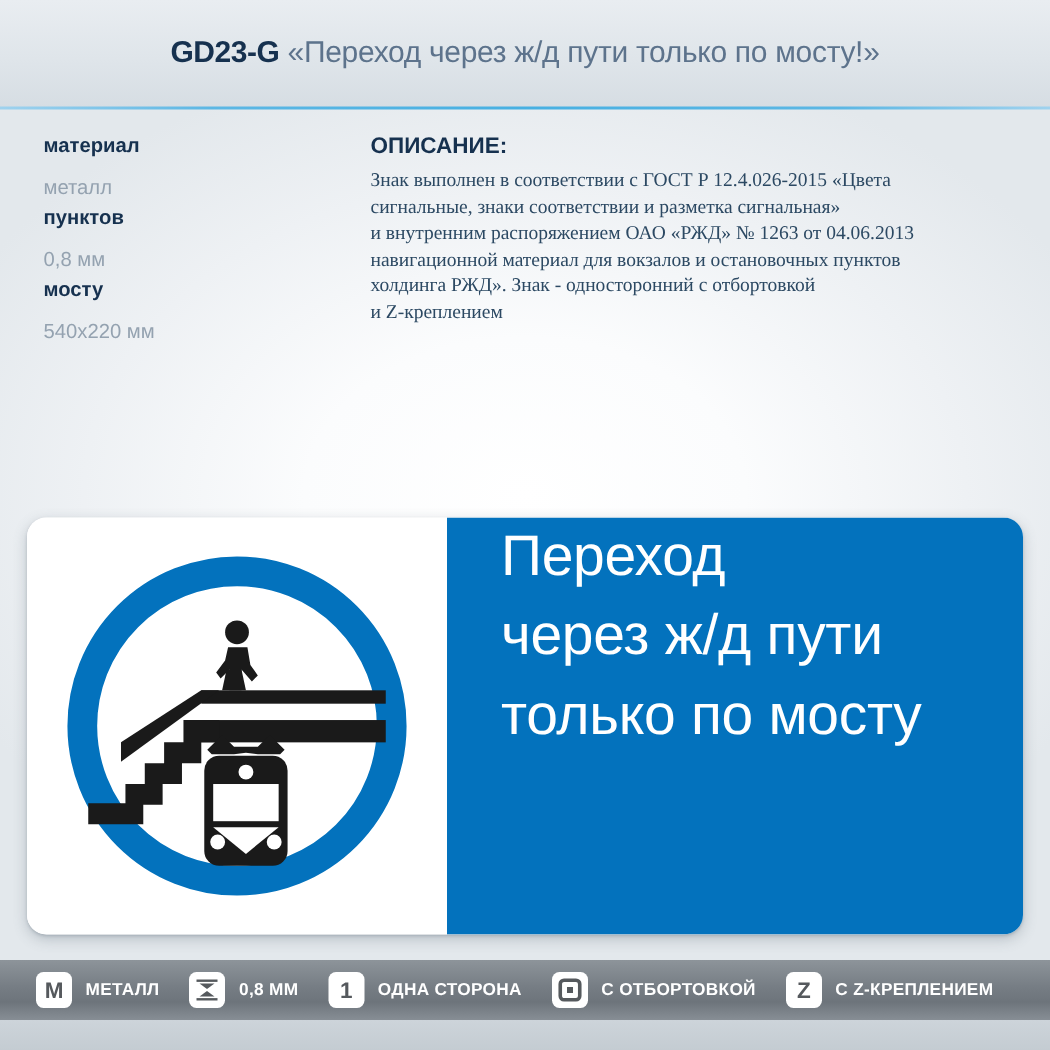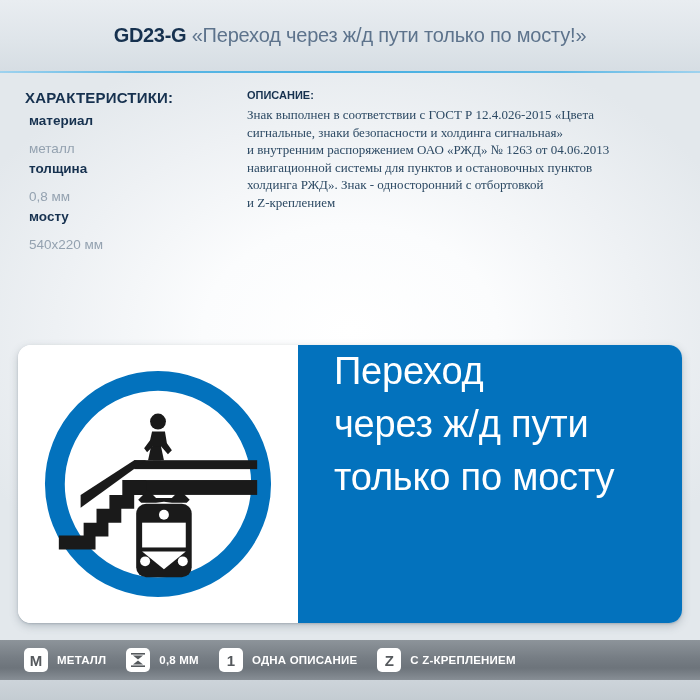--- a/index.html
+++ b/index.html
@@ -59,21 +59,21 @@
     flex:1 1 auto;margin:0 4px;overflow:hidden;height:11px;
     border-bottom:2px dotted #b9c3cd;
     position:relative;top:-2px;
   }
   .char-value{color:#94a2b0;font-size:13.5px;}
 
   .desc{
     position:absolute;left:247px;top:11px;width:440px;
   }
   .desc-title{
-    font-size:11px;font-weight:bold;color:#16314f;margin:0 0 5px 0;
+    font-size:15px;font-weight:bold;color:#16314f;margin:0 0 5px 0;
   }
   .desc-body{
     font-size:13px;line-height:17.5px;color:#2c4963;
     font-family:"Liberation Serif","DejaVu Serif",serif;
   }
   .desc-body p{margin:0;}
 
   
   .card{
     position:absolute;left:18px;top:345px;width:664px;height:278px;
@@ -136,48 +136,47 @@
         <span class="code">GD23-G</span>
         <span class="rest">«Переход через ж/д пути только по мосту!»</span>
       </div>
     </div>
   </div>
   <div class="header-rule"></div>
 
   <div class="info">
 
     <div class="chars">
-      <div class="sec-title">ХАРАКТЕРИСТИКИ:</div>
 
       <div class="char-row">
         <span class="char-label">материал</span>
         <span class="char-dots"></span>
         <span class="char-value">металл</span>
       </div>
 
       <div class="char-row">
-        <span class="char-label">толщина</span>
+        <span class="char-label">пунктов</span>
         <span class="char-dots"></span>
         <span class="char-value">0,8 мм</span>
       </div>
 
       <div class="char-row">
         <span class="char-label">мосту</span>
         <span class="char-dots"></span>
         <span class="char-value">540х220 мм</span>
       </div>
     </div>
 
     <div class="desc">
       <div class="desc-title">ОПИСАНИЕ:</div>
       <div class="desc-body">
         <p>Знак выполнен в соответствии с ГОСТ Р 12.4.026-2015 «Цвета</p>
-        <p>сигнальные, знаки безопасности и холдинга сигнальная»</p>
+        <p>сигнальные, знаки соответствии и разметка сигнальная»</p>
         <p>и внутренним распоряжением ОАО «РЖД» № 1263 от 04.06.2013</p>
-        <p>навигационной системы для пунктов и остановочных пунктов</p>
+        <p>навигационной материал для вокзалов и остановочных пунктов</p>
         <p>холдинга РЖД». Знак - односторонний с отбортовкой</p>
         <p>и Z-креплением</p>
       </div>
     </div>
   </div>
 
   <div class="card">
 
     <div class="card-left">
       <svg class="pictogram" viewBox="0 0 240 240">
@@ -233,23 +232,32 @@
             <polygon points="3,12.4 13,12.4 8,8.6" fill="#55595d"></polygon>
           </svg>
         </div>
         <div class="bb-label">0,8 ММ</div>
       </div>
 
       <div class="bb-item">
         <div class="bb-icon">
           <span>1</span>
         </div>
-        <div class="bb-label">ОДНА ОПИСАНИЕ</div>
-      </div>
-
+        <div class="bb-label">ОДНА СТОРОНА</div>
+      </div>
+
+      <div class="bb-item">
+        <div class="bb-icon">
+          <svg width="16" height="16" viewBox="0 0 16 16">
+            <rect x="1.5" y="1.5" width="13" height="13" rx="2.5" fill="none" stroke="#55595d" stroke-width="2.4"></rect>
+            <rect x="6" y="6" width="4" height="4" fill="#55595d"></rect>
+          </svg>
+        </div>
+        <div class="bb-label">С ОТБОРТОВКОЙ</div>
+      </div>
 
       <div class="bb-item">
         <div class="bb-icon">
           <span>Z</span>
         </div>
         <div class="bb-label">С Z-КРЕПЛЕНИЕМ</div>
       </div>
 
     </div>
   </div>

